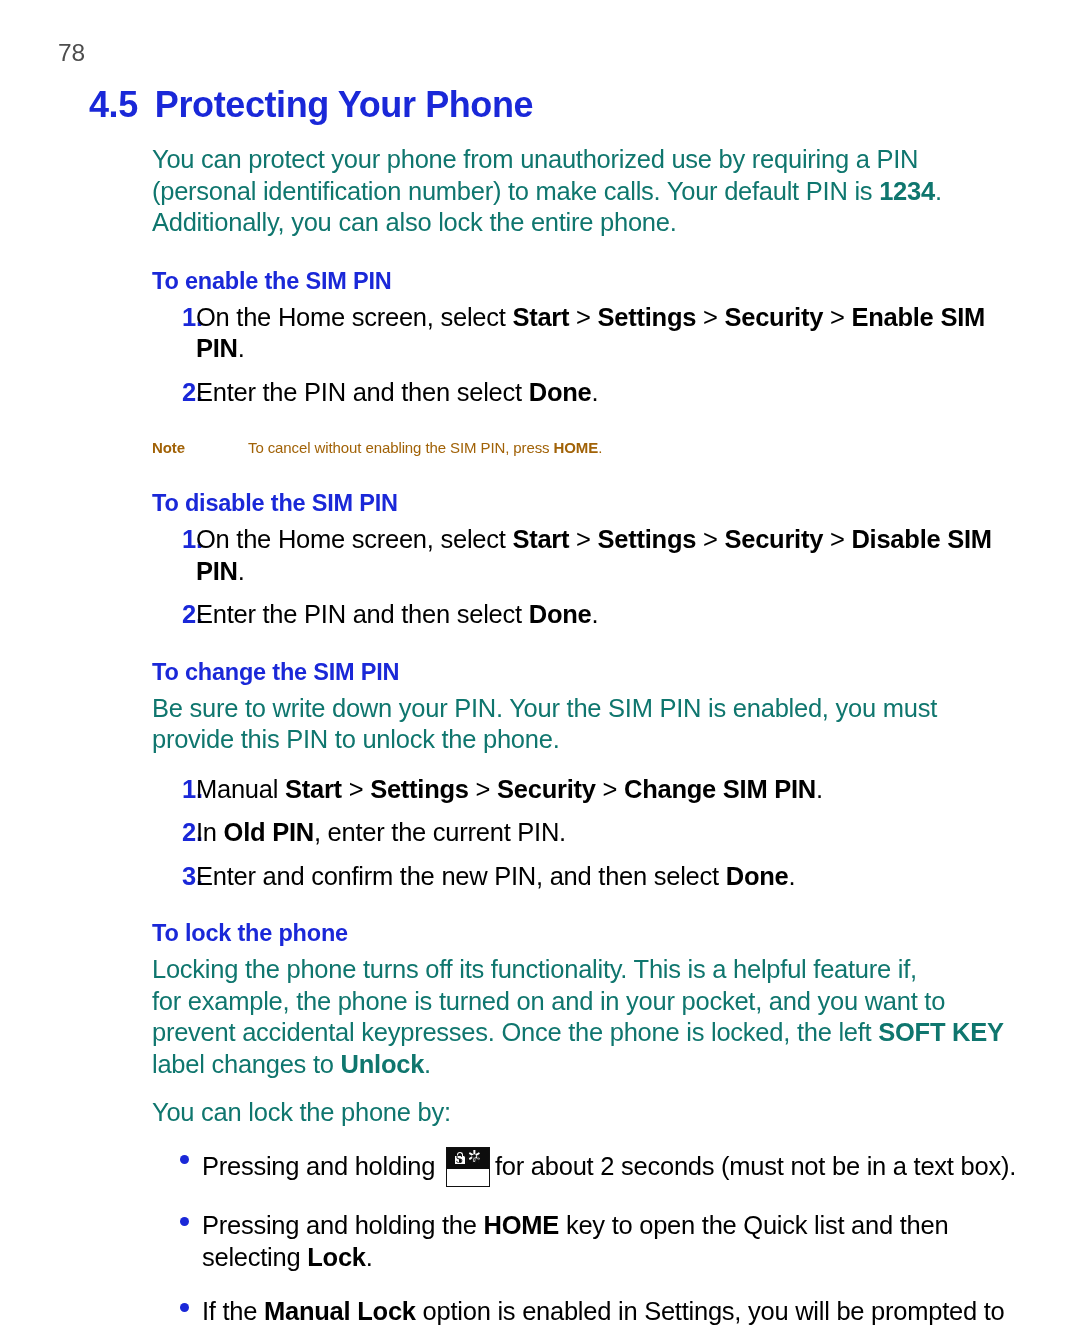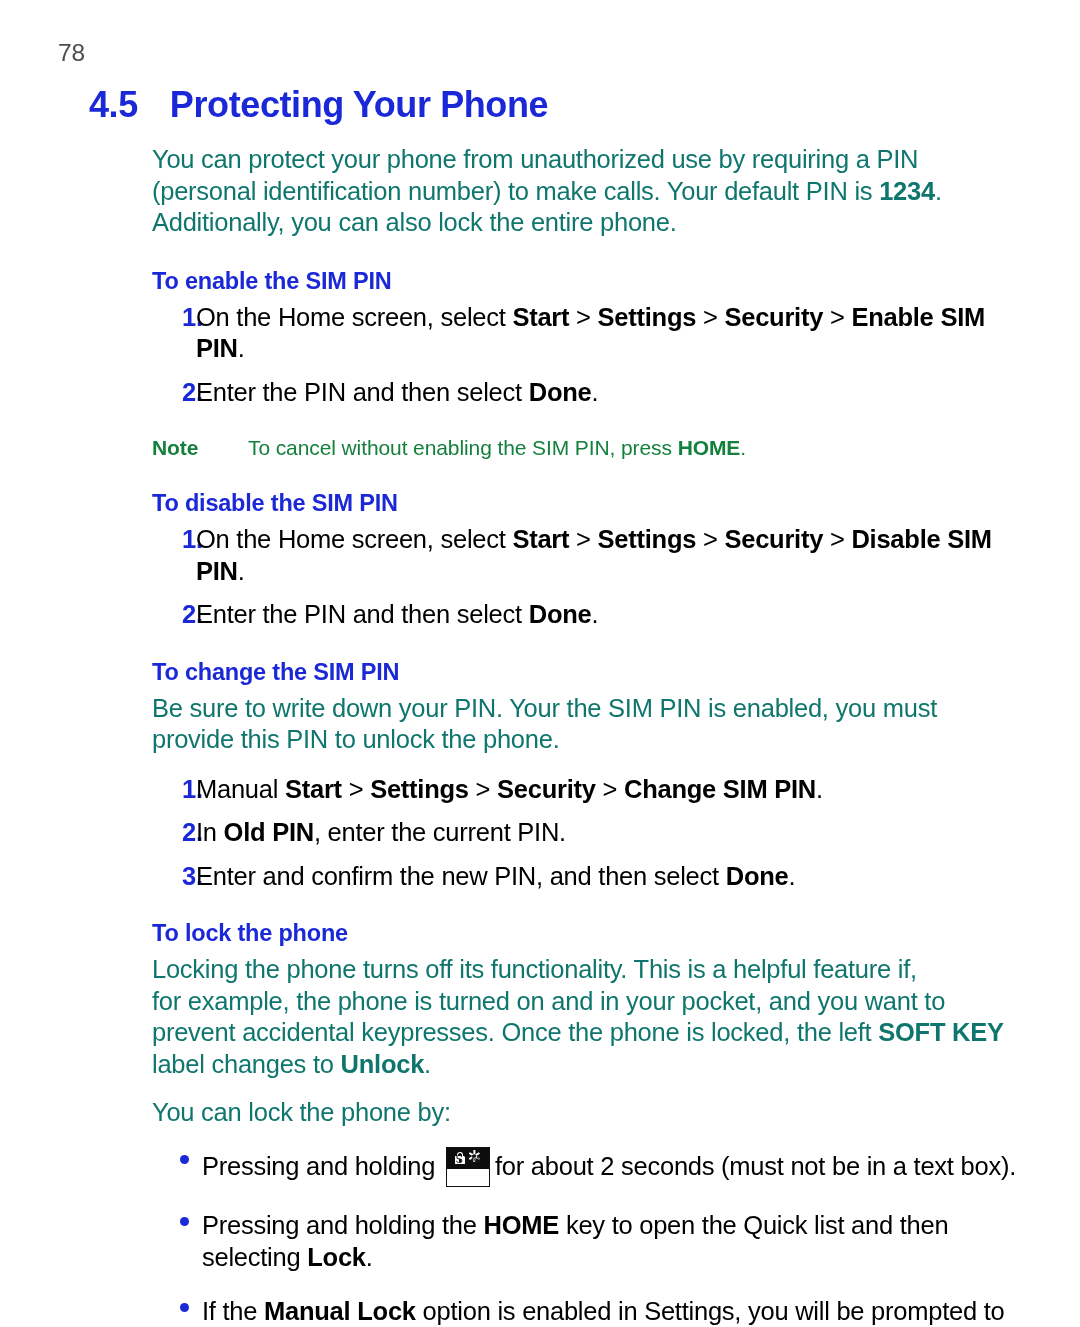--- a/index.html
+++ b/index.html
@@ -41,21 +41,21 @@
   .chapter-title {
     position: absolute;
     left: 89px;
     top: 84px;
     color: #1a28d8;
     font-size: 36px;
     font-weight: bold;
     letter-spacing: -0.4px;
     white-space: nowrap;
   }
-  .chapter-title .num { margin-right: 32px; }
+  .chapter-title .num { margin-right: 17px; }
 
   
   .content {
     position: absolute;
     left: 152px;
     top: 144px;
     width: 880px;
   }
 
   p.body-text {
@@ -98,22 +98,22 @@
     box-sizing: border-box;
   }
   ol.steps > li .step-text {
     flex: 1 1 auto;
   }
   ol.steps > li .step-text b { font-weight: bold; }
 
   
   .note {
     display: flex;
-    color: #15803d;
-    font-size: 21px;
+    color: #a16207;
+    font-size: 15px;
     line-height: 28px;
     letter-spacing: -0.1px;
   }
   .note .note-label {
     font-weight: bold;
     width: 96px;
     flex: 0 0 96px;
   }
   .note .note-text b { font-weight: bold; }
 

